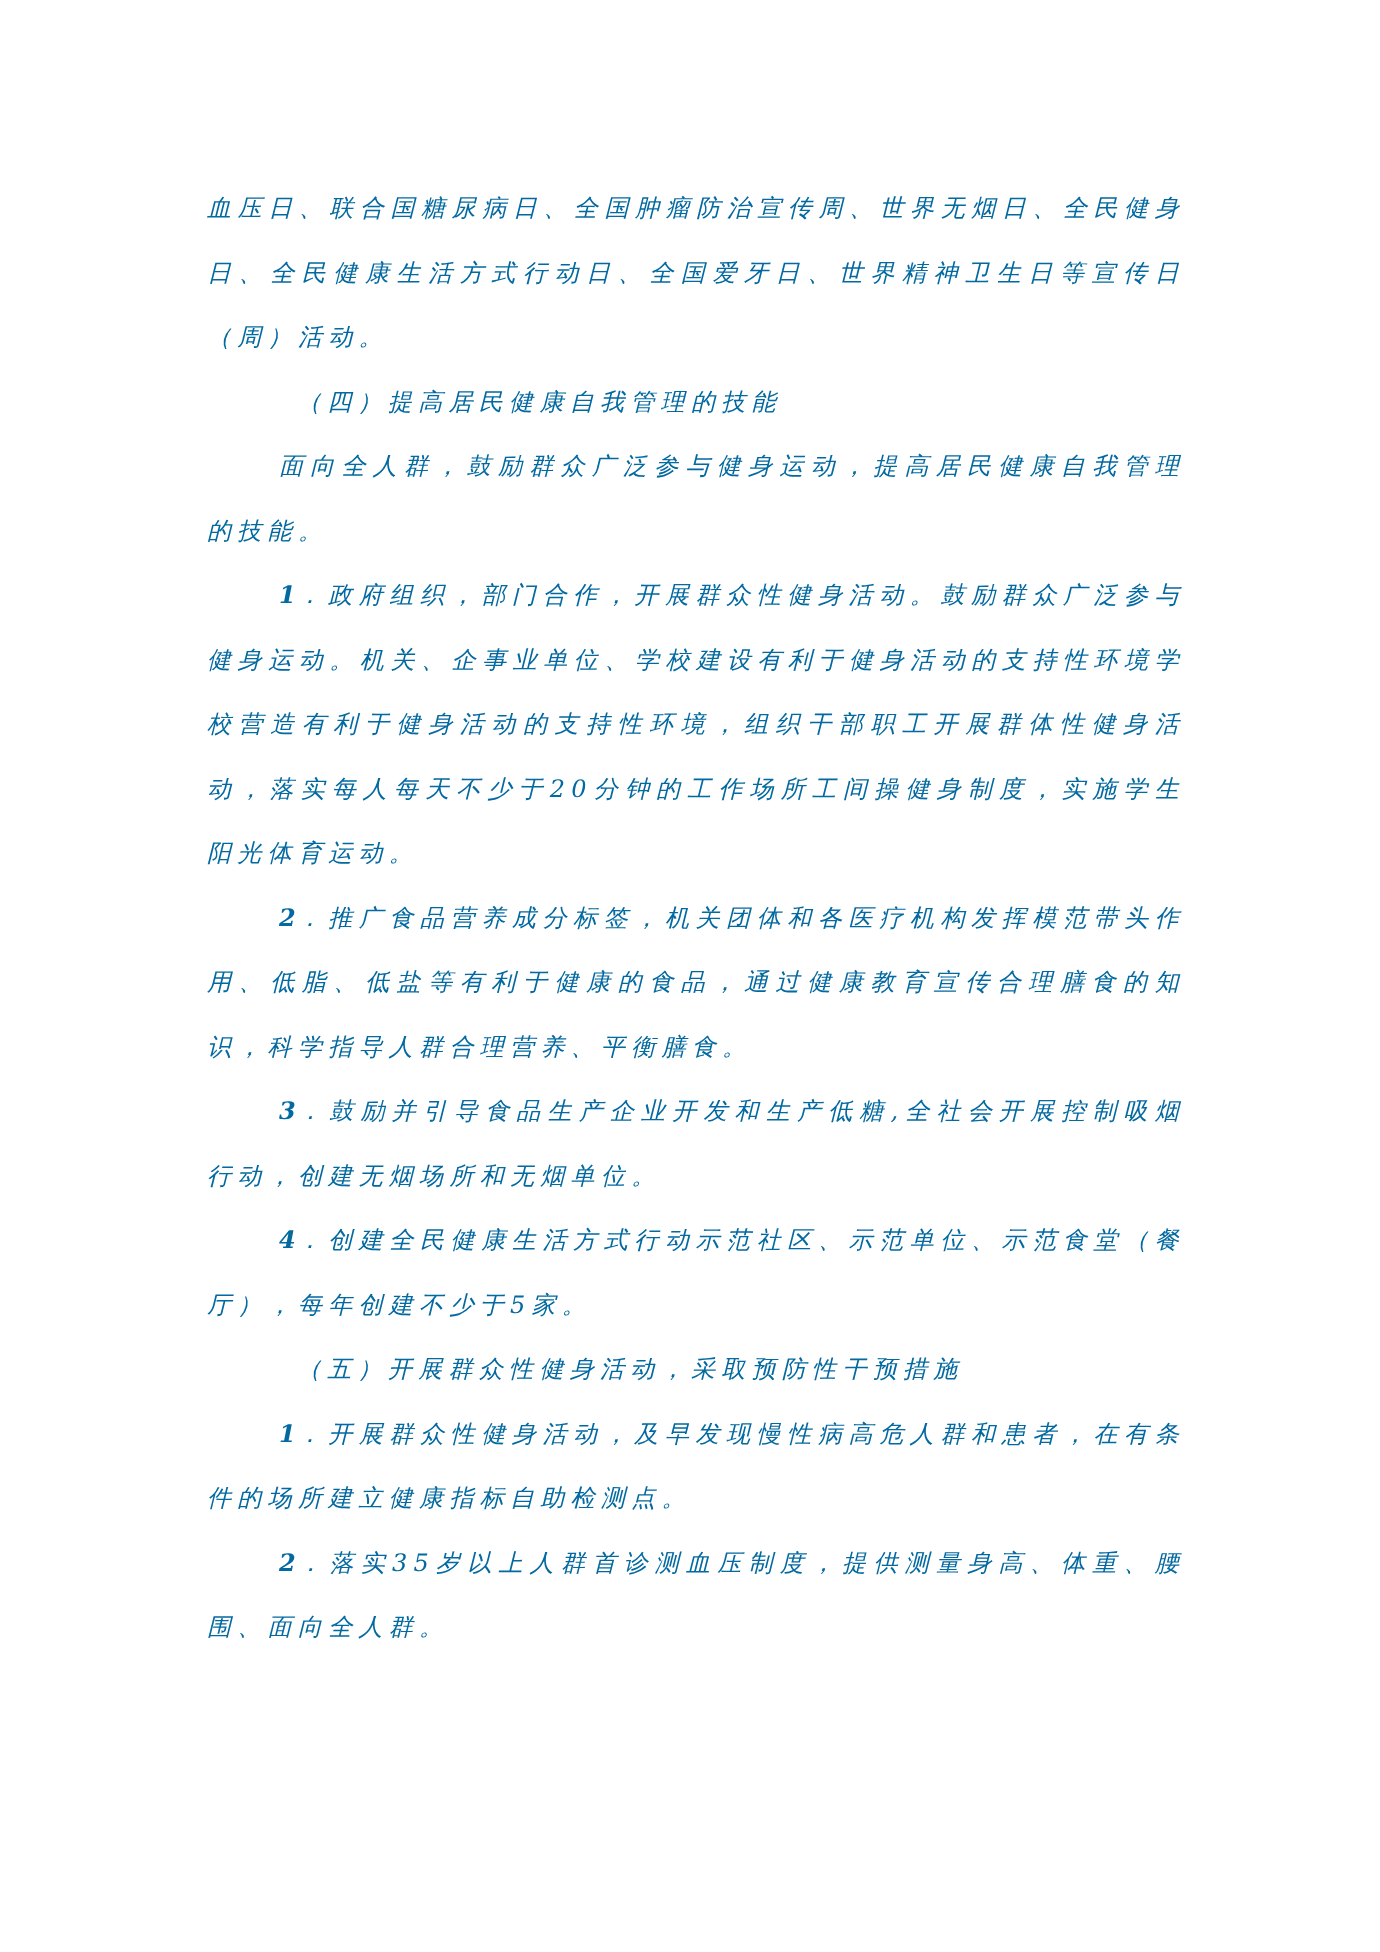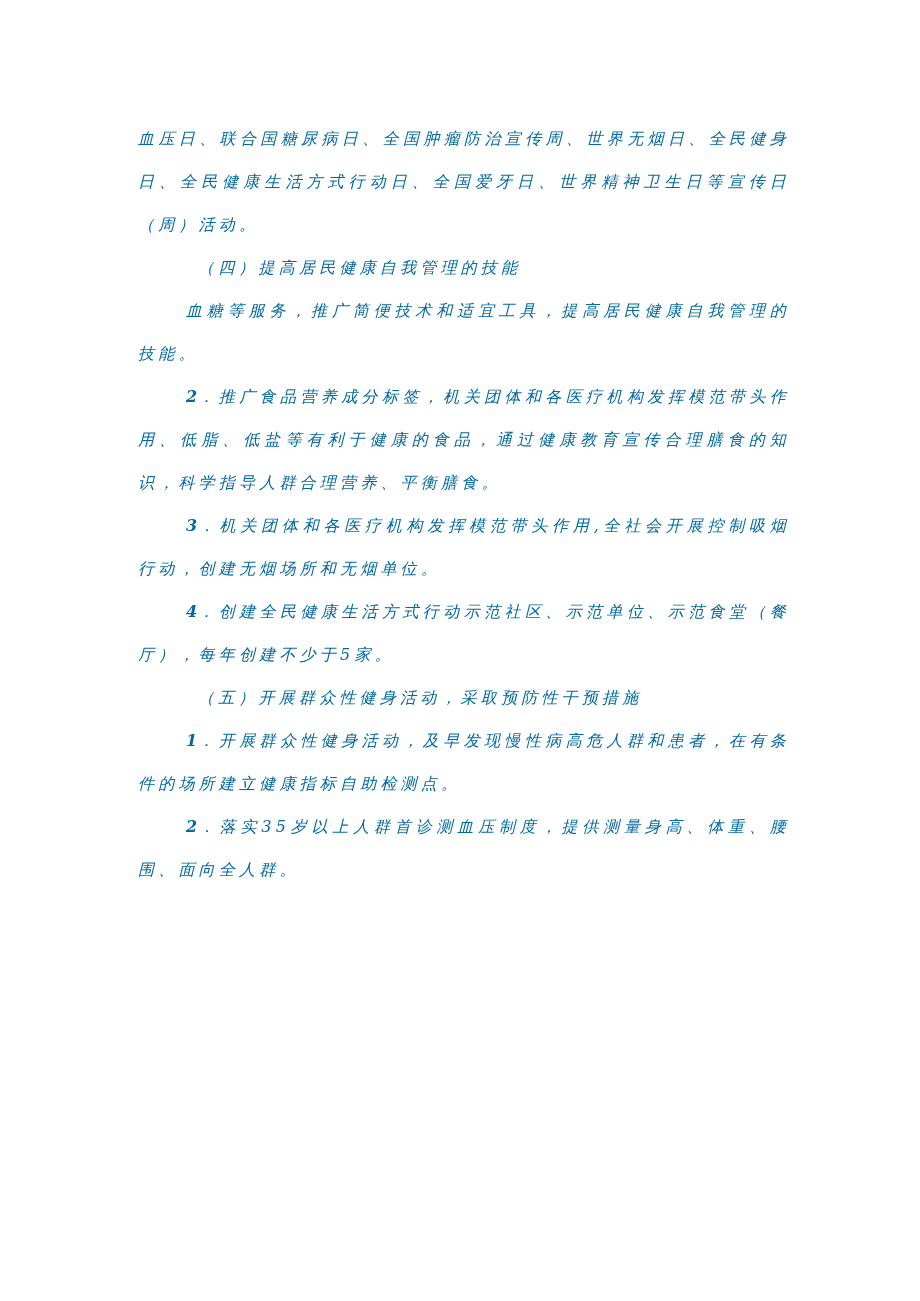--- a/index.html
+++ b/index.html
@@ -14,20 +14,21 @@
     .indent { text-indent: 48px; }
     .heading { text-indent: 60px; }
     .num { font-weight: bold; letter-spacing: 1px; }
   </style>
 </head>
 <body>
 
 <div class="page">
   <p class="p">血压日、联合国糖尿病日、全国肿瘤防治宣传周、世界无烟日、全民健身日、全民健康生活方式行动日、全国爱牙日、世界精神卫生日等宣传日（周）活动。</p>
   <p class="p heading">（四）提高居民健康自我管理的技能</p>
-  <p class="p indent">血糖等服务，推广简便技术和适宜工具，提高居民健康自我管理的技能。</p>
+  <p class="p indent">面向全人群，鼓励群众广泛参与健身运动，提高居民健康自我管理的技能。</p>
+  <p class="p indent"><span class="num">1</span><span>．政府组织，部门合作，开展群众性健身活动。鼓励群众广泛参与健身运动。机关、企事业单位、学校建设有利于健身活动的支持性环境学校营造有利于健身活动的支持性环境，组织干部职工开展群体性健身活动，落实每人每天不少于20分钟的工作场所工间操健身制度，实施学生阳光体育运动。</span></p>
   <p class="p indent"><span class="num">2</span><span>．推广食品营养成分标签，机关团体和各医疗机构发挥模范带头作用、低脂、低盐等有利于健康的食品，通过健康教育宣传合理膳食的知识，科学指导人群合理营养、平衡膳食。</span></p>
-  <p class="p indent"><span class="num">3</span><span>．机关团体和各医疗机构发挥模范带头作用,全社会开展控制吸烟行动，创建无烟场所和无烟单位。</span></p>
+  <p class="p indent"><span class="num">3</span><span>．鼓励并引导食品生产企业开发和生产低糖,全社会开展控制吸烟行动，创建无烟场所和无烟单位。</span></p>
   <p class="p indent"><span class="num">4</span><span>．创建全民健康生活方式行动示范社区、示范单位、示范食堂（餐厅），每年创建不少于5家。</span></p>
   <p class="p heading">（五）开展群众性健身活动，采取预防性干预措施</p>
   <p class="p indent"><span class="num">1</span><span>．开展群众性健身活动，及早发现慢性病高危人群和患者，在有条件的场所建立健康指标自助检测点。</span></p>
   <p class="p indent"><span class="num">2</span><span>．落实35岁以上人群首诊测血压制度，提供测量身高、体重、腰围、面向全人群。</span></p>
 </div>
 
 </body></html>

